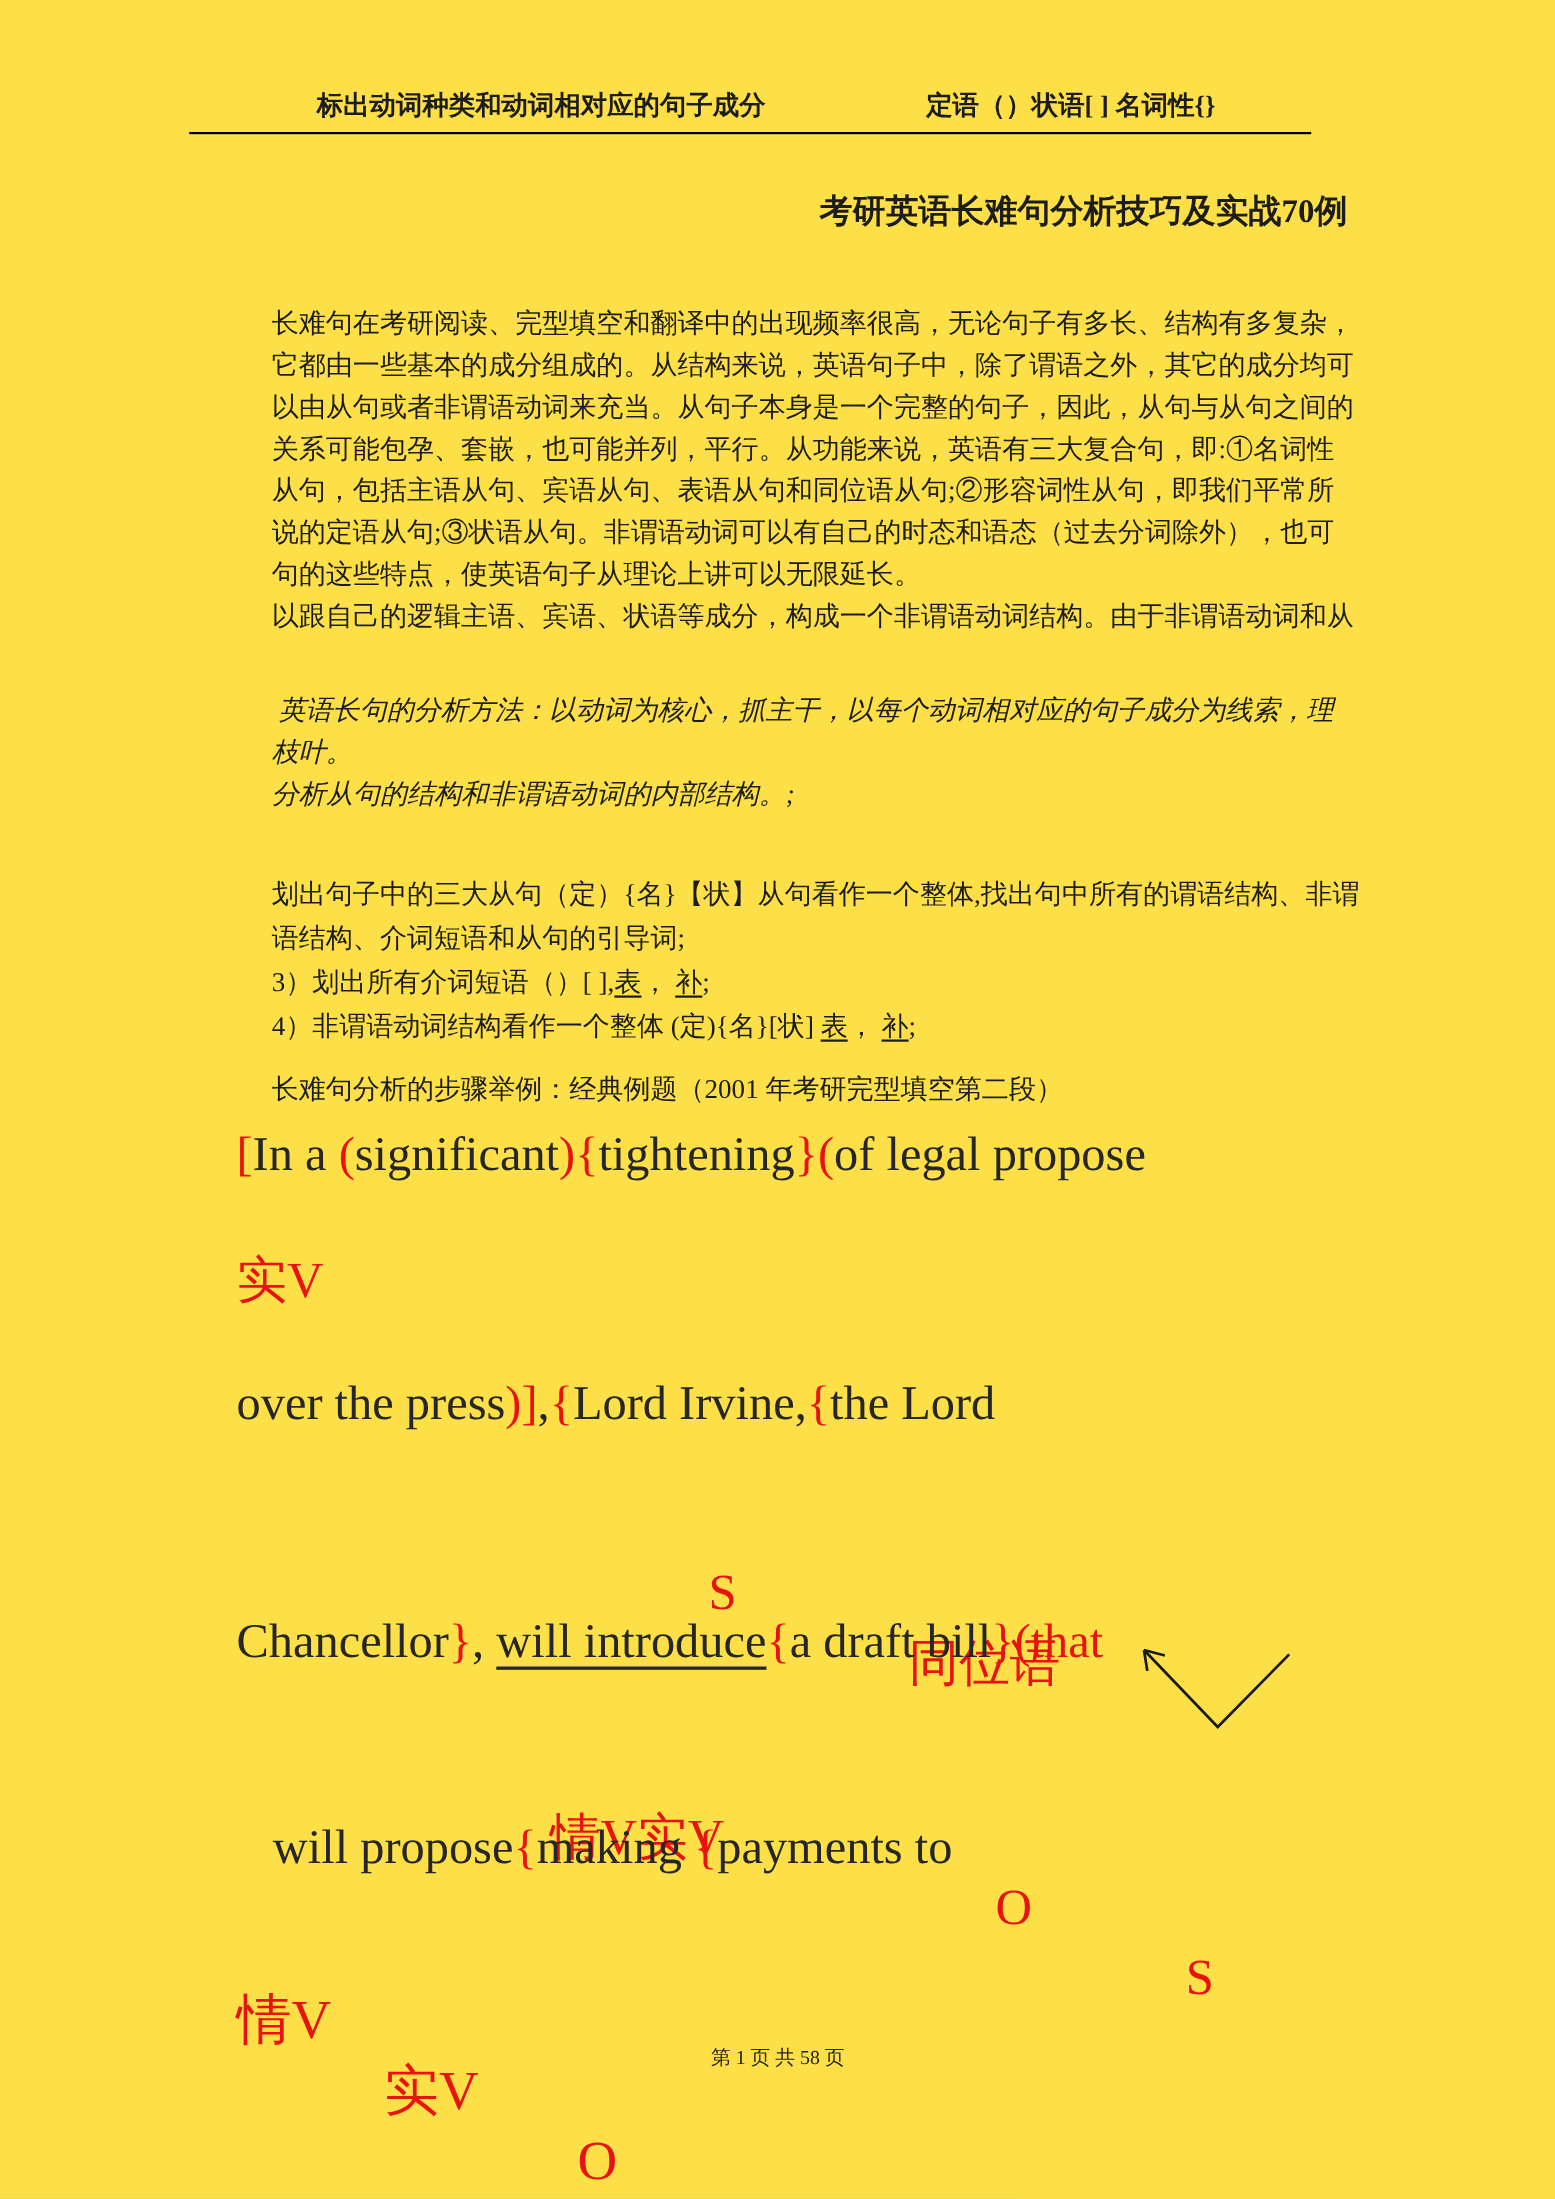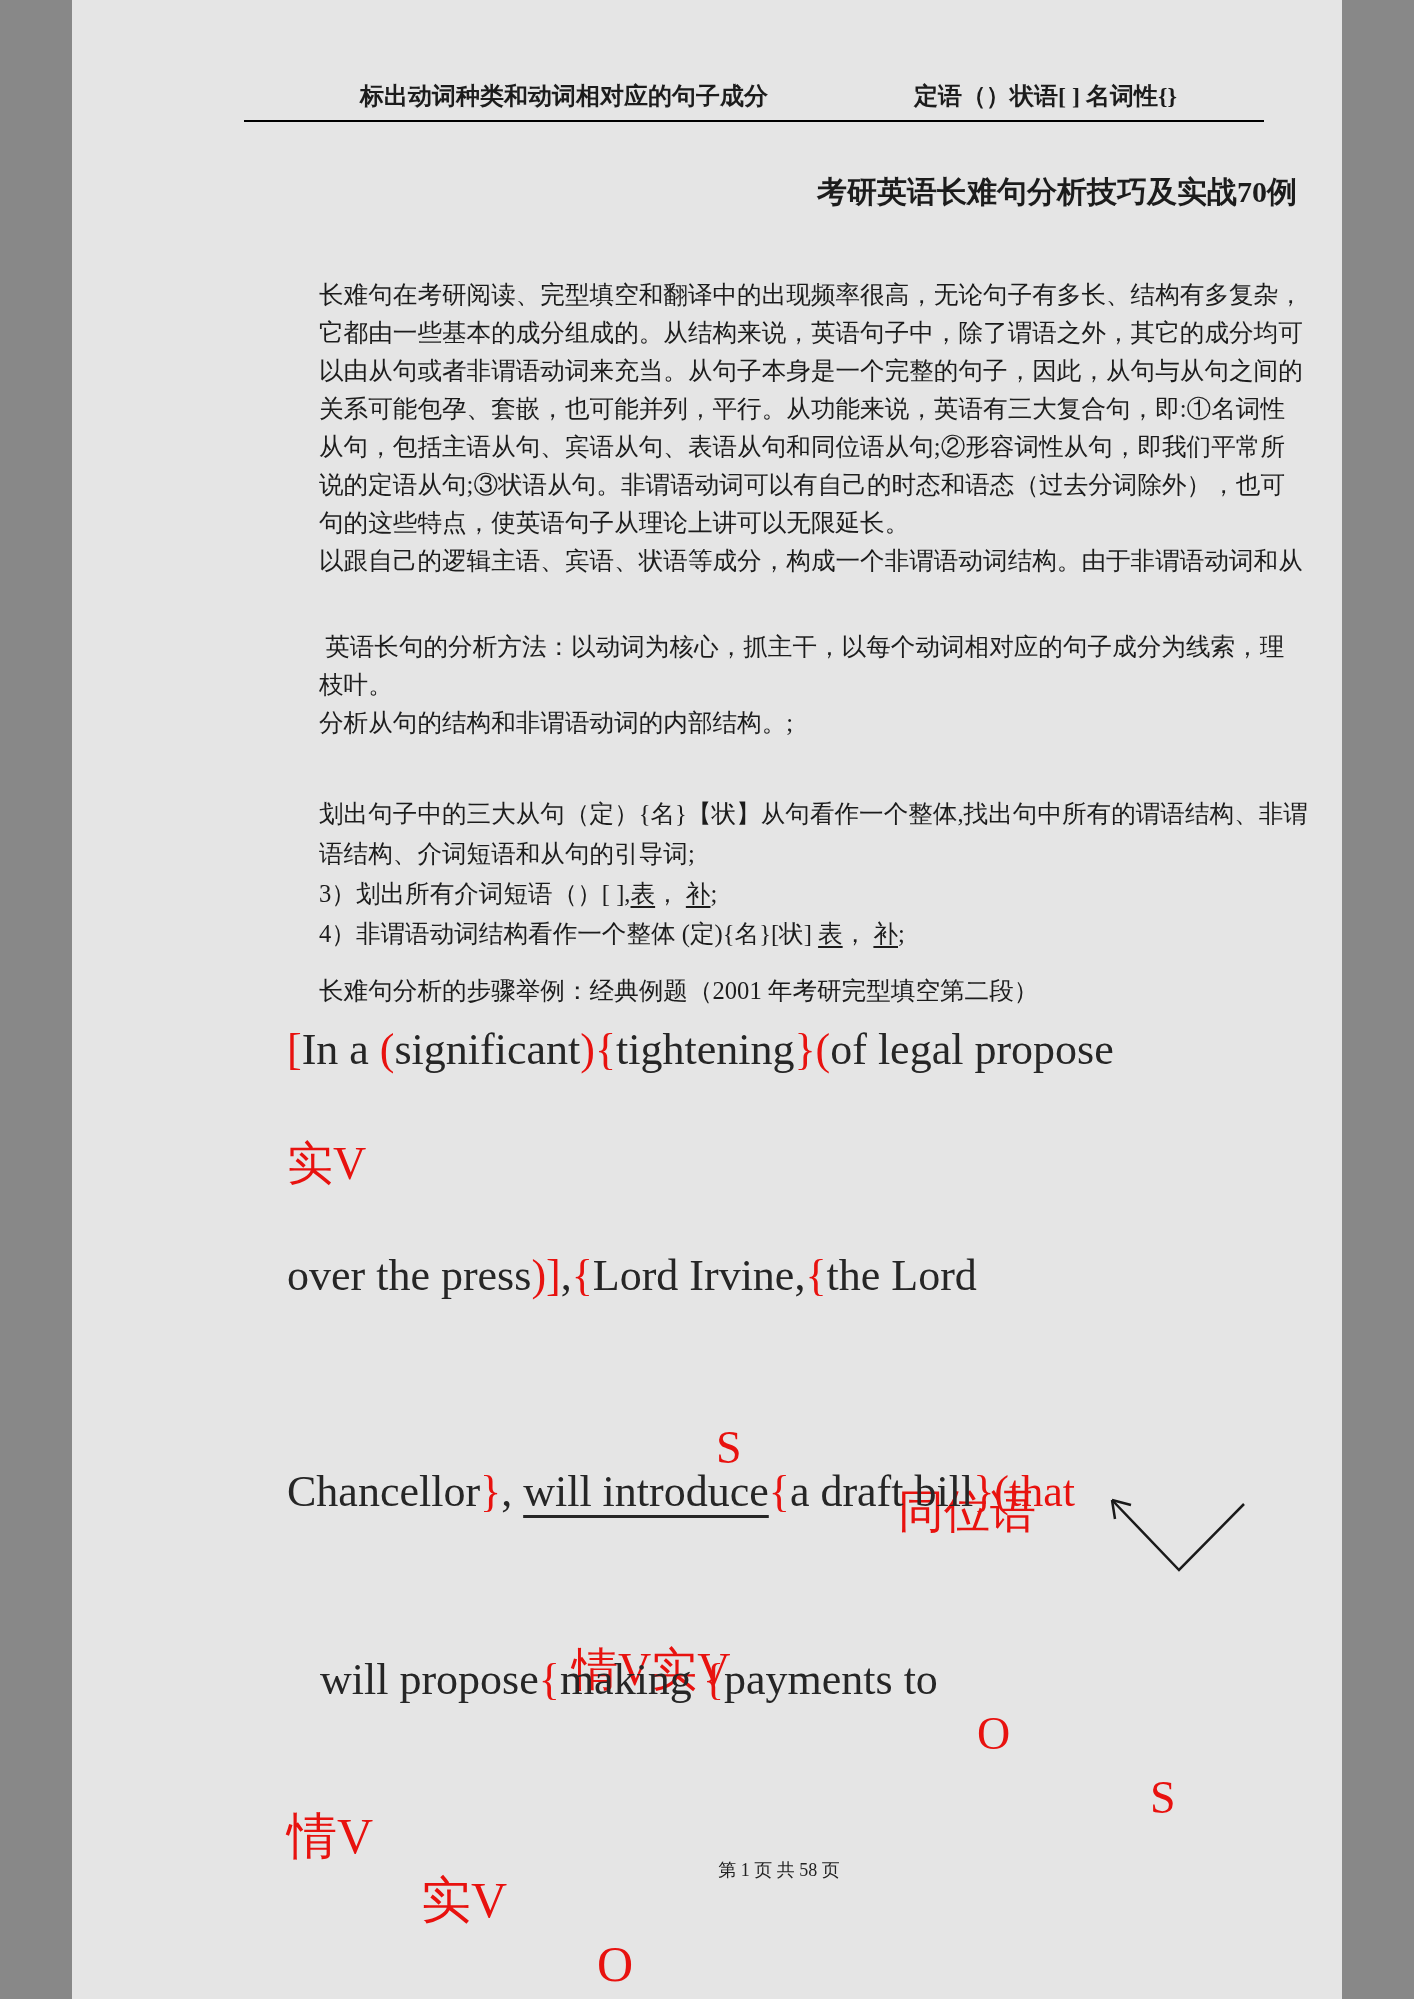--- a/index.html
+++ b/index.html
@@ -1,35 +1,35 @@
 <!DOCTYPE html>
 <html><head>
 <meta charset="utf-8">
 <style>
   html,body{margin:0;padding:0;background:#888;}
   .page{
     position:relative;
-    width:1270px;height:1999px;
+    width:1414px;height:1999px;
     margin:0 auto;
-    background:#e5e5e5;
+    background:#fde047;
     font-family:"Liberation Serif","DejaVu Serif",serif;
     color:#1c1c1c;
     overflow:hidden;
   }
   
   .hdr-left{position:absolute;left:288px;top:80px;font-size:24px;font-weight:bold;white-space:pre;}
   .hdr-right{position:absolute;left:842px;top:80px;font-size:24px;font-weight:bold;white-space:pre;}
   .hdr-rule{position:absolute;left:172px;top:120px;width:1020px;height:2px;background:#000;}
   
   .doc-title{position:absolute;left:165px;top:172px;width:1060px;text-align:right;
              font-size:30px;font-weight:bold;white-space:pre;}
   
   .para{position:absolute;left:215px;width:1010px;margin-left:32px;}
   .p1{top:276px;}
-  .p2{top:628px;}
+  .p2{top:628px;font-style:italic;}
   .p3{top:794px;}
   .p4{top:972px;}
   .tline{height:38px;line-height:38px;font-size:24.6px;white-space:pre;}
   .p3 .tline{height:40px;line-height:40px;}
   .ul{text-decoration:underline;text-underline-offset:4px;text-decoration-thickness:2px;}
   
   .xline{position:absolute;left:215px;font-size:44px;line-height:64px;white-space:pre;color:#262626;}
   .red{color:#e8120f;}
   .xa{top:1018px;}
   .xb{top:1132px;font-size:46px;}

